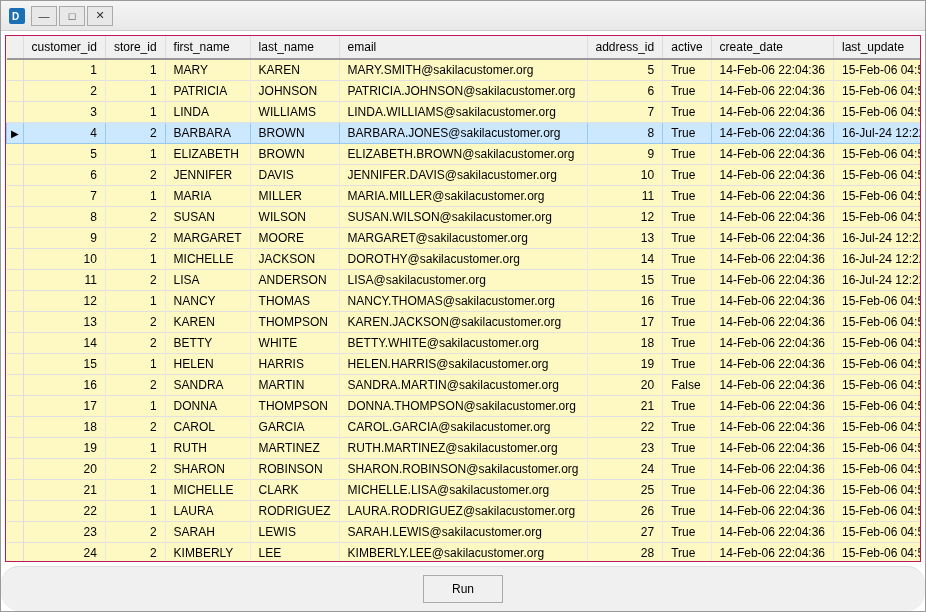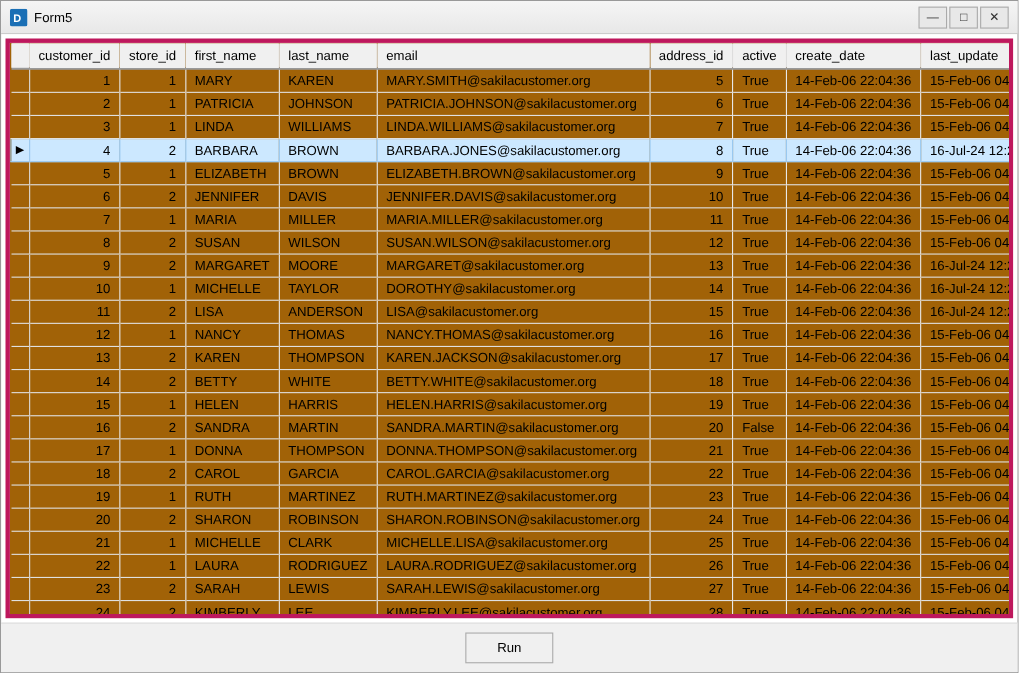--- a/index.html
+++ b/index.html
@@ -63,22 +63,22 @@
     .content-area {
       flex: 1;
       display: flex;
       flex-direction: column;
       overflow: hidden;
       padding: 4px;
     }
     .table-container {
       flex: 1;
       overflow: auto;
-      border: 4px solid #be185d;
-      background: #a16207;
+      border: 1px solid #be185d;
+      background: #fef9c3;
     }
     table {
       border-collapse: collapse;
       width: 100%;
       font-size: 12px;
     }
     thead tr {
       background: #f0f0f0;
       border-bottom: 2px solid #999;
     }
@@ -117,20 +117,21 @@
       border-right: 1px solid #ddd;
     }
     .footer-area {
       padding: 8px;
       display: flex;
       justify-content: center;
       align-items: center;
       flex-shrink: 0;
       background: #f0f0f0;
       border-top: 1px solid #ddd;
+      border-radius: 18px;
     }
     .run-button {
       width: 80px;
       height: 28px;
       background: #f0f0f0;
       border: 1px solid #aaa;
       cursor: pointer;
       font-size: 12px;
       color: #000;
     }
@@ -140,21 +141,20 @@
 
 <div class="window">
 
   <div class="title-bar">
     <div class="title-bar-icon">
       <svg width="16" height="16" viewBox="0 0 16 16">
         <rect width="16" height="16" rx="2" fill="#1a6fb5"></rect>
         <text x="3" y="12" font-size="10" fill="white" font-weight="bold">D</text>
       </svg>
     </div>
-    <span class="title-bar-title">Form5</span>
     <div class="title-bar-buttons">
       <button class="title-btn">—</button>
       <button class="title-btn">□</button>
       <button class="title-btn close">✕</button>
     </div>
   </div>
 
   <div class="content-area">
     <div class="table-container">
       <table>
@@ -279,21 +279,21 @@
               <td class="num">13</td>
               <td>True</td>
               <td>14-Feb-06 22:04:36</td>
               <td>16-Jul-24 12:22:21</td>
             </tr>
             <tr>
               <td class="row-indicator"></td>
               <td class="num">10</td>
               <td class="num">1</td>
               <td>MICHELLE</td>
-              <td>TAYLOR</td>
+              <td>JACKSON</td>
               <td>DOROTHY@sakilacustomer.org</td>
               <td class="num">14</td>
               <td>True</td>
               <td>14-Feb-06 22:04:36</td>
               <td>16-Jul-24 12:22:25</td>
             </tr>
             <tr>
               <td class="row-indicator"></td>
               <td class="num">11</td>
               <td class="num">2</td>

